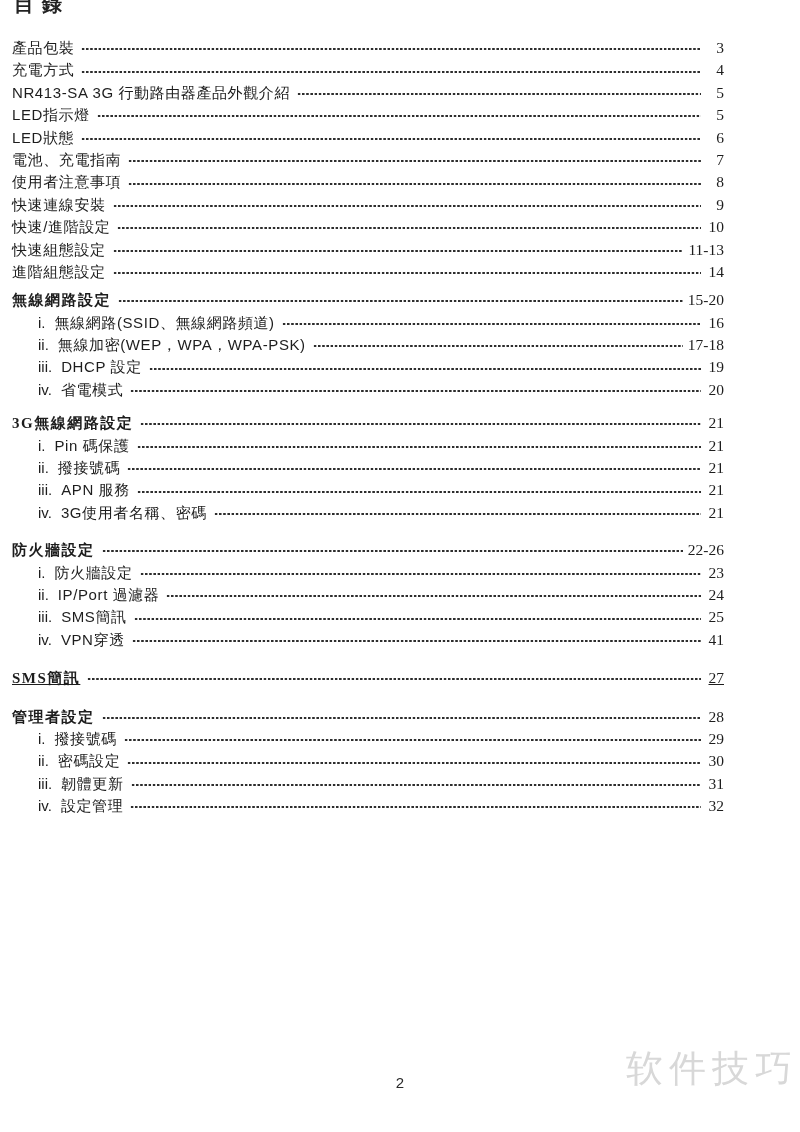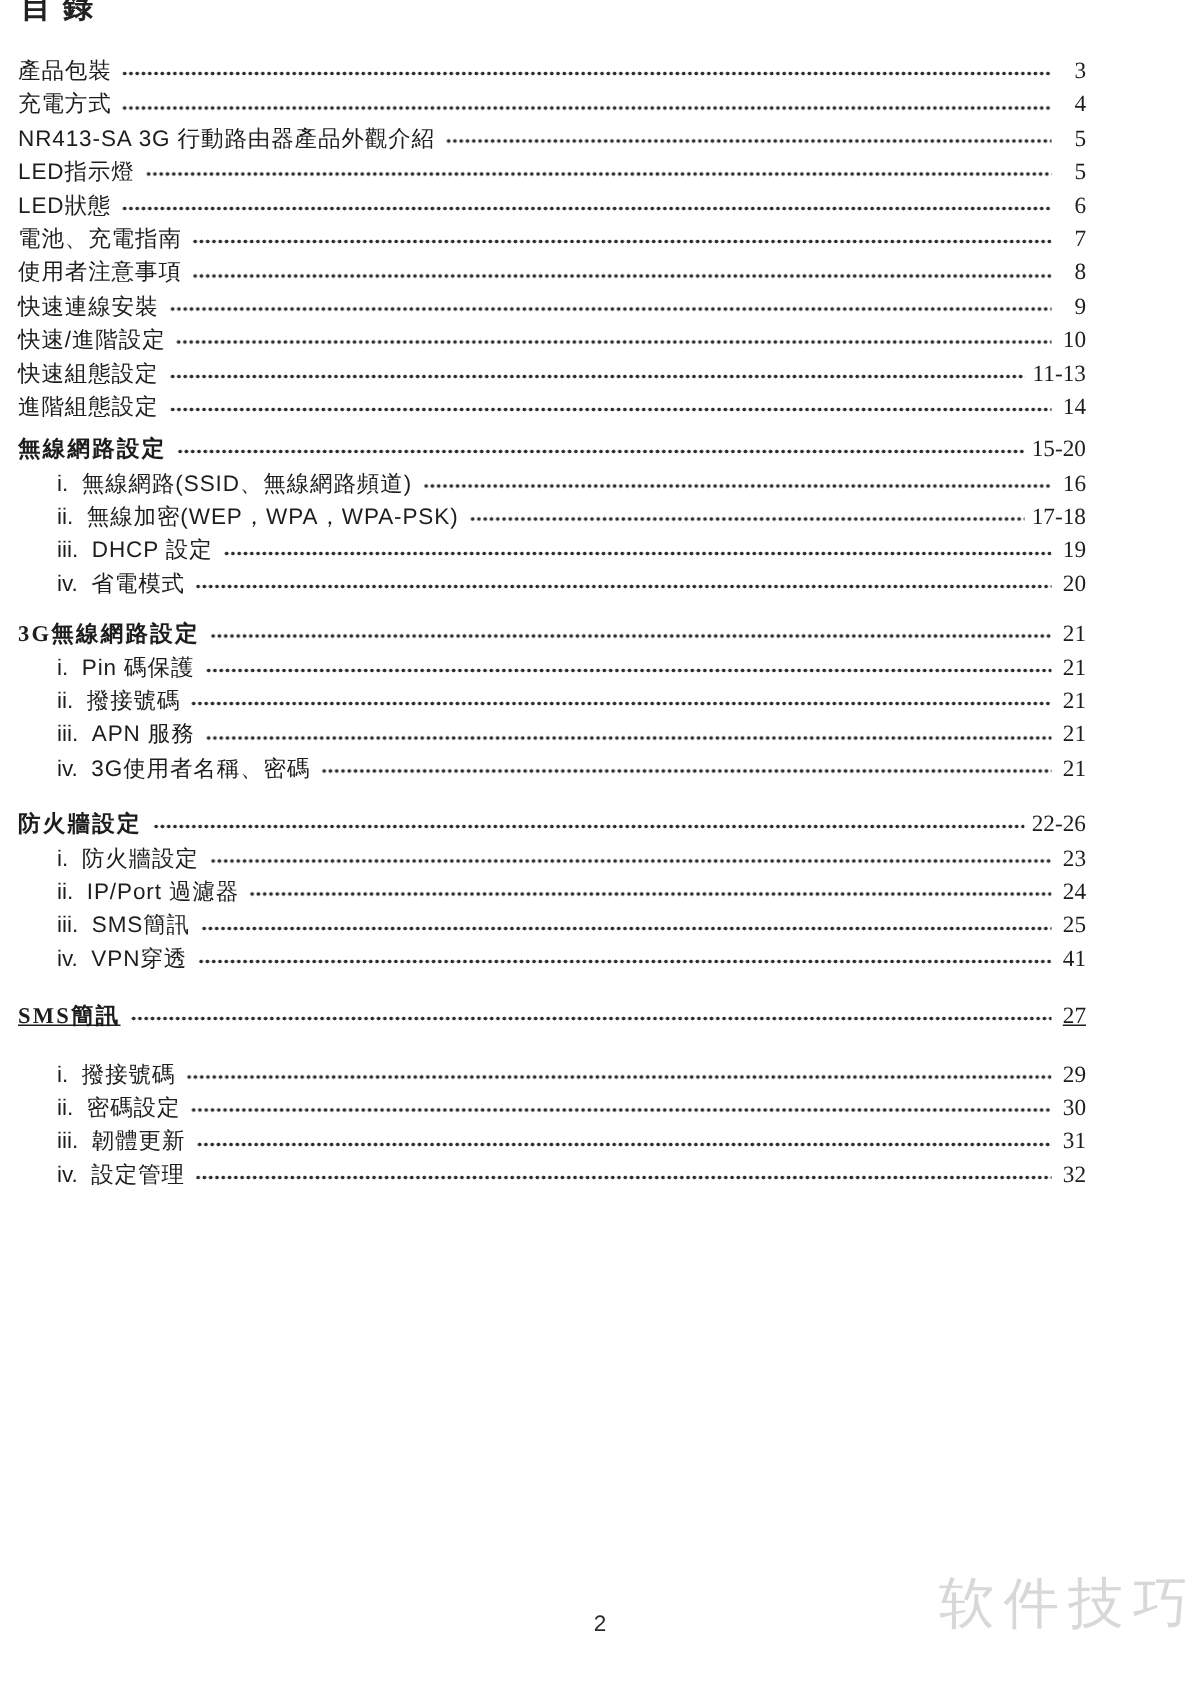--- a/index.html
+++ b/index.html
@@ -260,20 +260,25 @@
         </div>
       </section>
       <section class="toc-section s4">
         <div class="row head">
           <span class="label">SMS簡訊</span>
           <span class="dots"></span>
           <span class="pagecol">27</span>
         </div>
       </section>
       <section class="toc-section s5">
+        <div class="row head">
+          <span class="label">管理者設定</span>
+          <span class="dots"></span>
+          <span class="pagecol">28</span>
+        </div>
         <div class="row sub">
           <span class="num">i.</span>
           <span class="label">撥接號碼</span>
           <span class="dots"></span>
           <span class="pagecol">29</span>
         </div>
         <div class="row sub">
           <span class="num">ii.</span>
           <span class="label">密碼設定</span>
           <span class="dots"></span>

